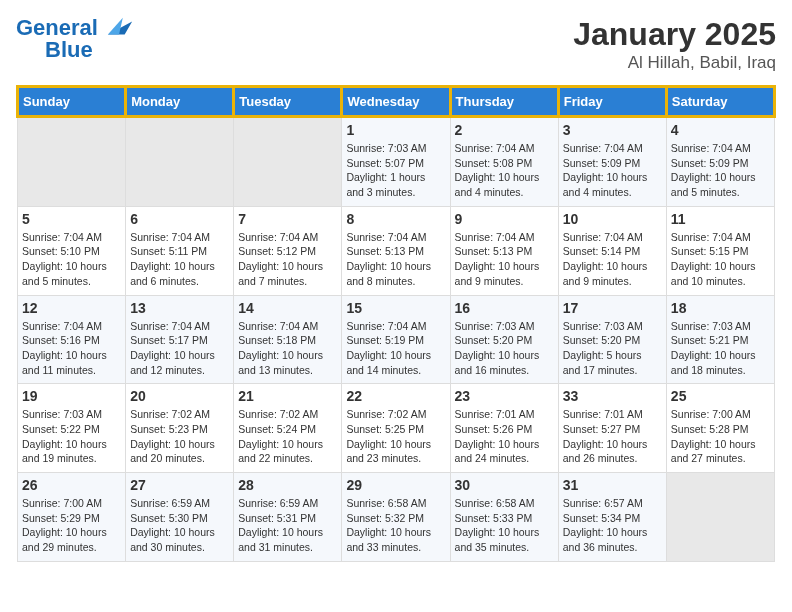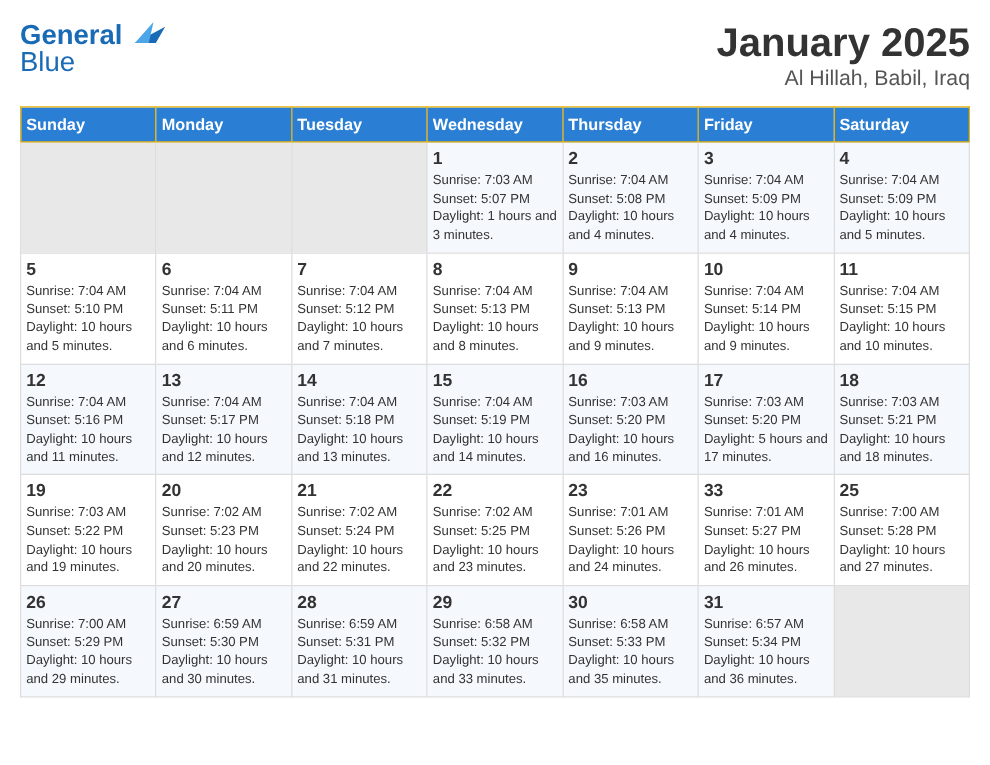--- a/index.html
+++ b/index.html
@@ -45,21 +45,21 @@
     }
     thead tr {
       background-color: #2a7fd4;
       color: #fff;
     }
     thead th {
       padding: 6px 4px;
       text-align: left;
       font-size: 13px;
       font-weight: bold;
-      border: 1px solid #eab308;
+      border: 3px solid #eab308;
     }
     tbody tr {
       border-bottom: 1px solid #ccc;
     }
     tbody tr:nth-child(odd) {
       background-color: #f5f8fc;
     }
     tbody tr:nth-child(even) {
       background-color: #ffffff;
     }
@@ -97,21 +97,21 @@
     <div>
       <div style="display:flex;align-items:flex-end;">
         <div style="font-size:22px;font-weight:bold;color:#333;line-height:1.1;">
           <span style="color:#1a6bb5;">General</span>
           <svg class="logo-wing" viewBox="0 0 30 28" style="display:inline-block;vertical-align:middle;margin-left:2px;">
             <polygon points="2,22 28,8 20,22 28,22" fill="#1a6bb5"></polygon>
             <polygon points="2,22 18,4 14,22" fill="#4da6e8"></polygon>
           </svg>
         </div>
       </div>
-      <div style="font-size:22px;font-weight:normal;color:#1a6bb5;margin-top:-4px;">Blue</div>
+      <div style="font-size:22px;font-weight:bold;color:#1a6bb5;margin-top:-4px;margin-left:29px;">Blue</div>
     </div>
   </div>
   <div class="title-block">
     <div class="main-title">January 2025</div>
     <div class="sub-title">Al Hillah, Babil, Iraq</div>
   </div>
 </div>
 
 <table>
   <thead>

